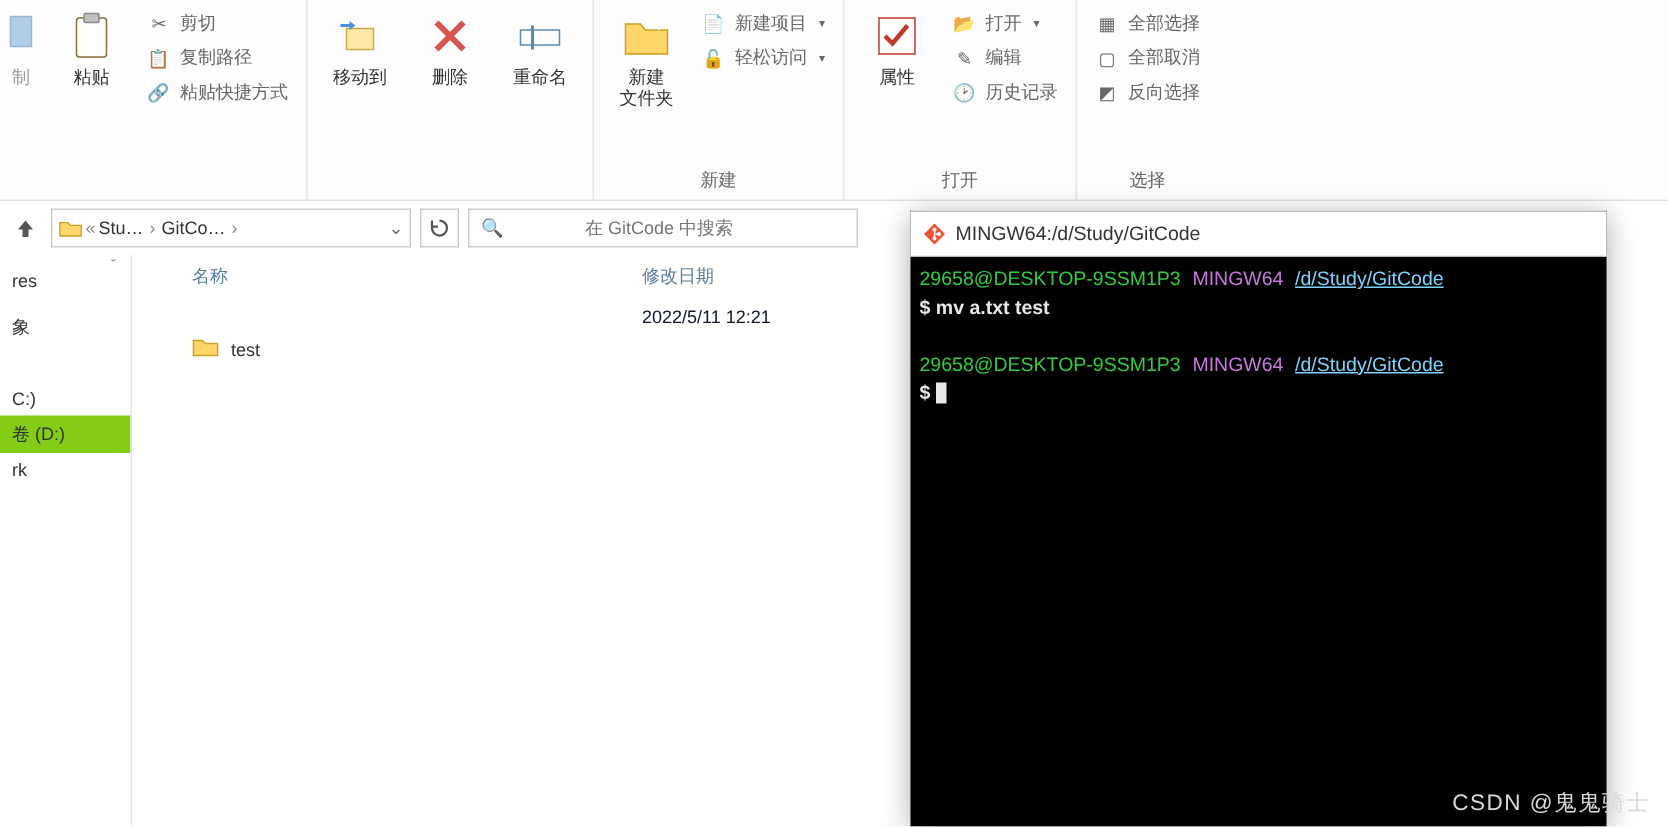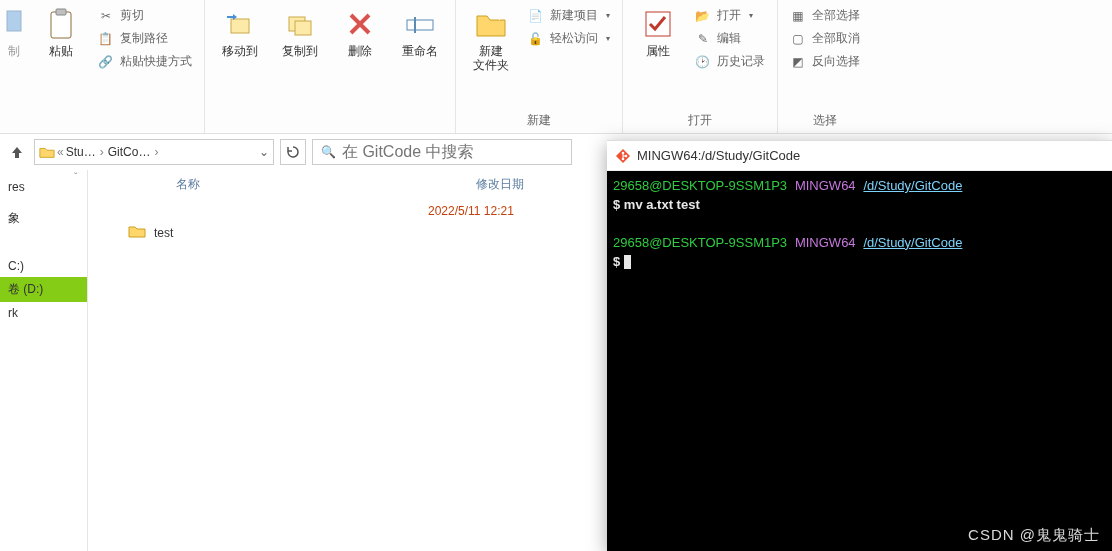--- a/index.html
+++ b/index.html
@@ -21,39 +21,39 @@
 
 
 .navbar { display: flex; align-items: center; height: 36px; padding: 4px 6px; gap: 6px; }
 .nav-up { width: 22px; height: 24px; display: flex; align-items: center; justify-content: center; color: #666; cursor: pointer; }
 .bc { display: flex; align-items: center; flex: 0 0 240px; height: 26px; border: 1px solid #ccc; padding: 0 4px; gap: 2px; font-size: 12px; color: #333; }
 .bc .fold { width: 16px; height: 16px; display:flex; align-items:center; justify-content:center; }
 .bc .sep { color: #888; padding: 0 2px; }
 .bc .dd { color: #666; margin-left: auto; }
 .refresh { width: 26px; height: 26px; border: 1px solid #ccc; display:flex; align-items:center; justify-content:center; color: #555; cursor: pointer; }
 .search { flex: 1; height: 26px; border: 1px solid #ccc; display: flex; align-items: center; padding: 0 8px; gap: 6px; color: #888; max-width: 260px; }
-.search input { border: none; outline: none; flex: 1; font-size: 16px; color: #333; }
+.search input { border: none; outline: none; flex: 1; font-size: 12px; color: #333; margin-left: 48px; }
 
 
 .content { display: flex; height: calc(551px - 134px - 36px); position: relative; }
 .sidebar { width: 88px; border-right: 1px solid #e5e5e5; padding: 6px 0; font-size: 12px; color: #333; overflow: hidden; }
 .sidebar .item { padding: 4px 8px; white-space: nowrap; }
 .sidebar .sel { background: #84cc16; }
 .sidebar .chev { position: absolute; left: 74px; top: 2px; color: #888; font-size: 10px; }
 .file-area { flex: 1; position: relative; }
 .cols { display: flex; padding: 6px 0 6px 40px; font-size: 12px; color: #5a7ca0; }
-.cols .c1 { width: 300px; margin-left: 48px; }
+.cols .c1 { width: 300px; }
 .cols .c2 { width: 150px; }
 .rows { padding-left: 40px; }
 .row { display: flex; align-items: center; height: 24px; font-size: 12px; color: #333; }
 .row .c1 { width: 300px; display: flex; align-items: center; gap: 8px; margin-top: 43px; }
-.row .c2 { width: 150px; color: #c2410c; }
-
-
-.terminal { position: absolute; left: 607px; top: 140px; width: 505px; height: 411px; background: #000; box-shadow: 0 4px 18px rgba(0,0,0,0.35); border-top: 1px solid #ddd; }
+.row .c2 { width: 150px; color: #0f172a; }
+
+
+.terminal { position: absolute; left: 607px; top: 140px; width: 464px; height: 411px; background: #000; box-shadow: 0 4px 18px rgba(0,0,0,0.35); border-top: 1px solid #ddd; }
 .term-title { height: 30px; background: #fff; display: flex; align-items: center; gap: 6px; padding: 0 8px; font-size: 13px; color: #333; border-bottom: 1px solid #eee; }
 .term-title .tic { width: 16px; height: 16px; }
 .term-body { font-family: Consolas, "Courier New", monospace; font-size: 13px; padding: 6px 6px; line-height: 1.4; color: #ccc; white-space: pre; }
 .t-green { color: #2ecc40; }
 .t-purple { color: #c678dd; text-align: center; }
 .t-yellow { color: #7dd3fc; text-decoration: underline; }
 .t-grey { color: #e8e8e8; font-weight: bold; }
 .cursor { display: inline-block; width: 7px; height: 14px; background: #e8e8e8; vertical-align: middle; }
 
 .watermark { position: absolute; right: 12px; bottom: 6px; color: #d9d9d9; font-size: 15px; letter-spacing: 1px; pointer-events: none; margin-left: 14px; }
@@ -106,29 +106,20 @@
     <div class="rgroup-body">
       <div class="big-btn">
         <div class="ic">
           <svg width="30" height="30" viewBox="0 0 30 30">
               <rect x="6" y="10" width="18" height="14" fill="#fde9a8" stroke="#caa94a"></rect>
               <path d="M2 8 L10 8" stroke="#4a90d9" stroke-width="2"></path>
               <path d="M8 5 L12 8 L8 11" fill="#4a90d9"></path>
             </svg>
         </div>
         <span>移动到</span>
-      </div>
-      <div class="big-btn">
-        <div class="ic">
-          <svg width="30" height="30" viewBox="0 0 30 30">
-              <rect x="4" y="8" width="16" height="14" fill="#fde9a8" stroke="#caa94a"></rect>
-              <rect x="10" y="12" width="16" height="14" fill="#fde9a8" stroke="#caa94a"></rect>
-            </svg>
-        </div>
-        <span>复制到</span>
       </div>
       <div class="big-btn">
         <div class="ic">
           <svg width="28" height="28" viewBox="0 0 28 28">
               <path d="M5 5 L23 23 M23 5 L5 23" stroke="#d9534f" stroke-width="4"></path>
             </svg>
         </div>
         <span>删除</span>
       </div>
       <div class="big-btn">

